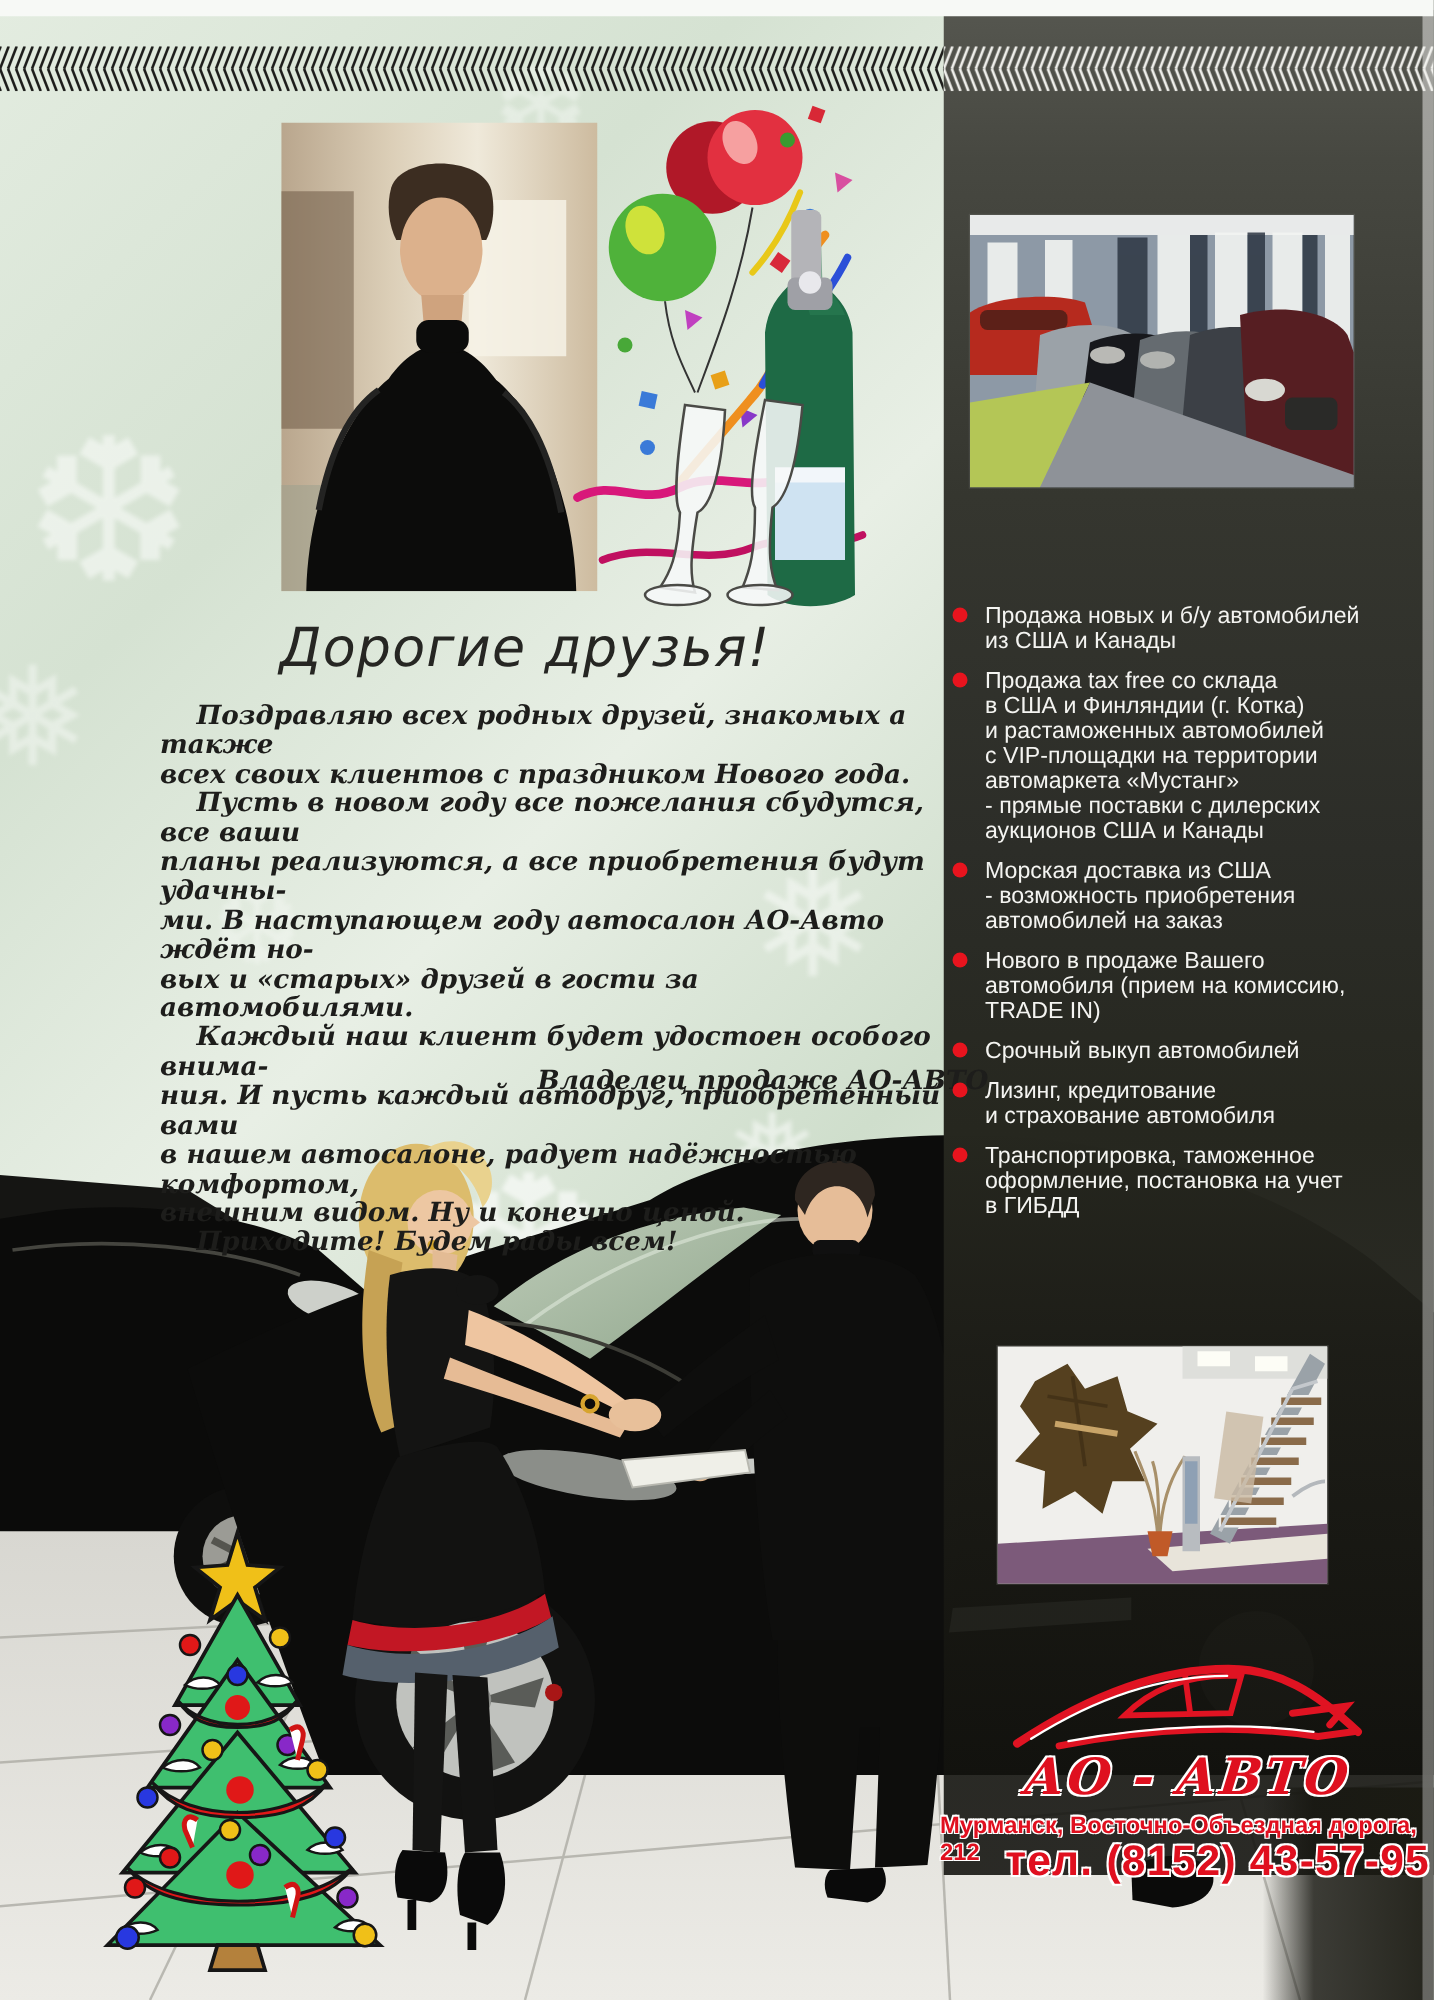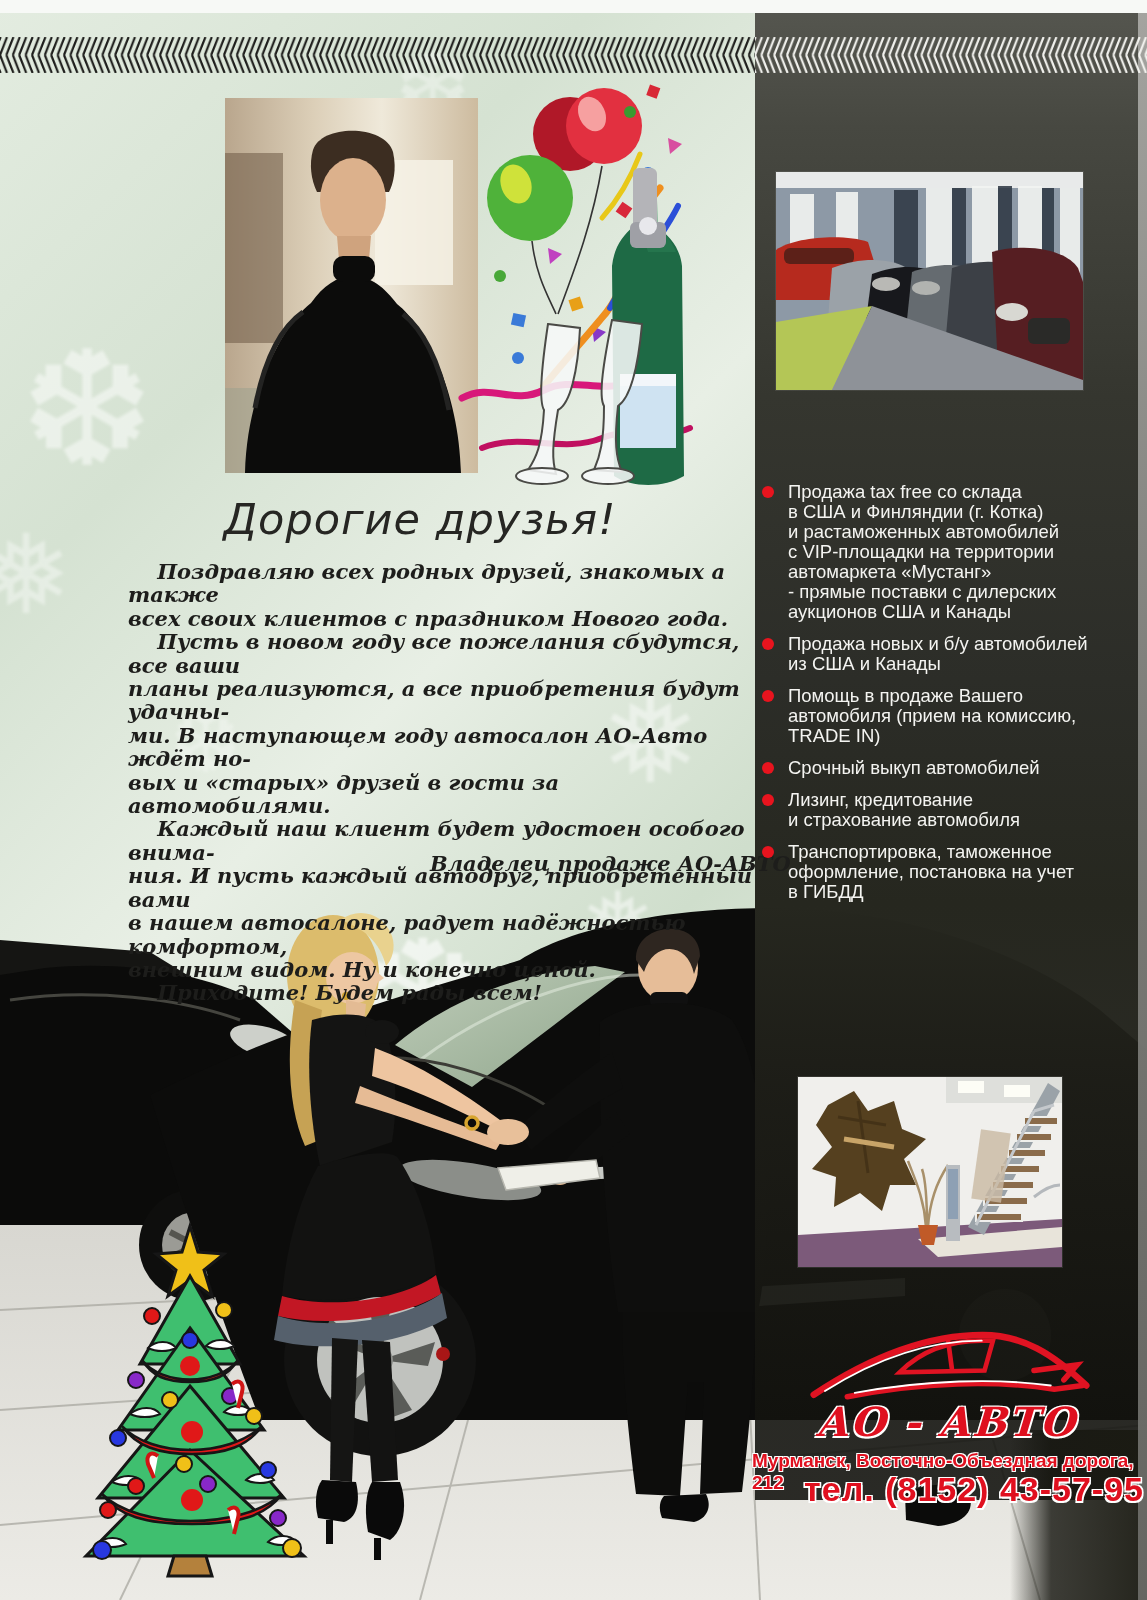--- a/index.html
+++ b/index.html
@@ -339,39 +339,45 @@
       </g>
       <path d="M0,150 L96,134 L56,218 L0,218 Z" fill="#b4c656"></path>
       <path d="M56,218 L96,134 L307,208 L307,218 Z" fill="#8e9298"></path>
     </svg>
   </div>
 
   <div class="abs services">
 
       <div class="svc">
         <span class="svc-dot"></span>
+        <div class="svc-text">Продажа новых и б/у автомобилей
+из США и Канады</div>
+      </div>
+
+      <div class="svc">
+        <span class="svc-dot"></span>
         <div class="svc-text">Продажа tax free со склада
 в США и Финляндии (г. Котка)
 и растаможенных автомобилей
 с VIP-площадки на территории
 автомаркета «Мустанг»
 - прямые поставки с дилерских
 аукционов США и Канады</div>
       </div>
 
       <div class="svc">
         <span class="svc-dot"></span>
-        <div class="svc-text">Продажа новых и б/у автомобилей
-из США и Канады</div>
-      </div>
-
-
-      <div class="svc">
-        <span class="svc-dot"></span>
-        <div class="svc-text">Помощь в продаже Вашего
+        <div class="svc-text">Морская доставка из США
+- возможность приобретения
+автомобилей на заказ</div>
+      </div>
+
+      <div class="svc">
+        <span class="svc-dot"></span>
+        <div class="svc-text">Нового в продаже Вашего
 автомобиля (прием на комиссию,
 TRADE IN)</div>
       </div>
 
       <div class="svc">
         <span class="svc-dot"></span>
         <div class="svc-text">Срочный выкуп автомобилей</div>
       </div>
 
       <div class="svc">

